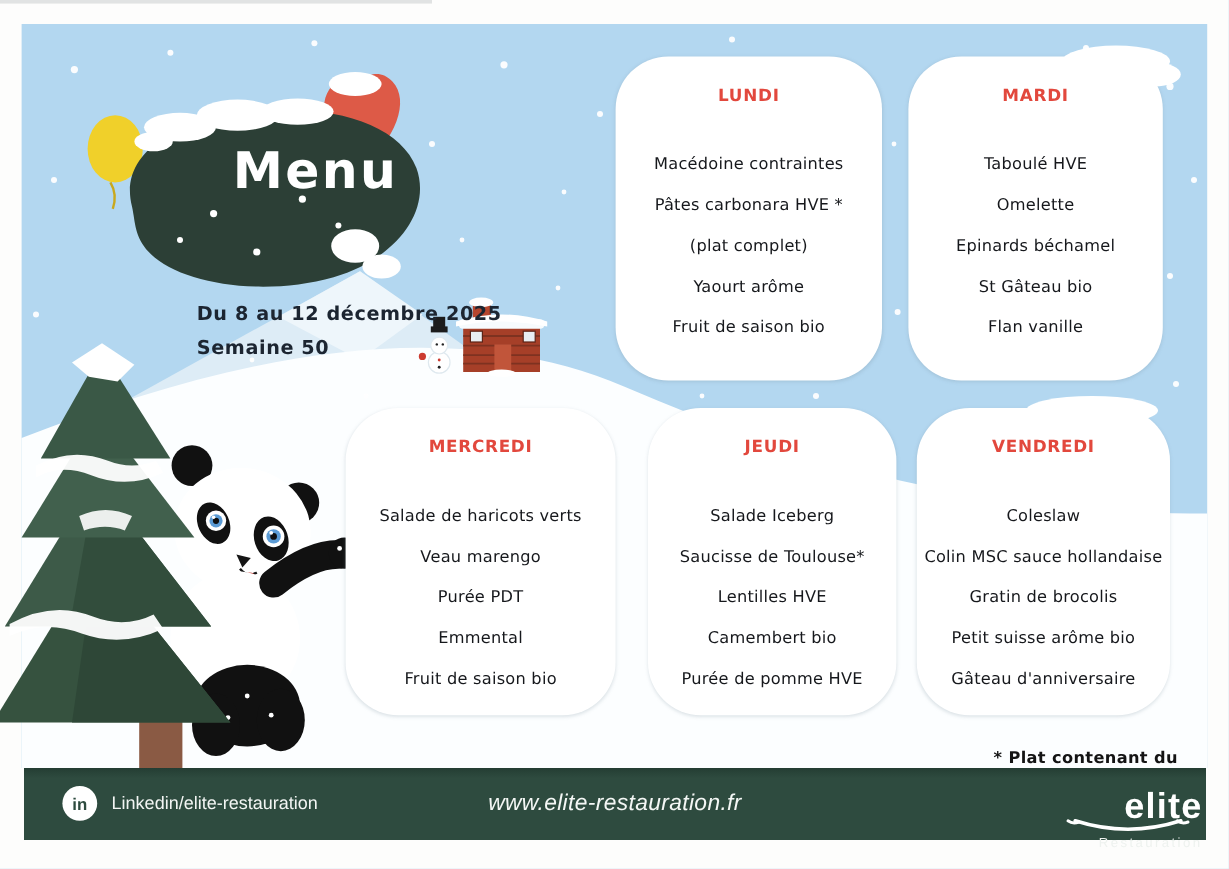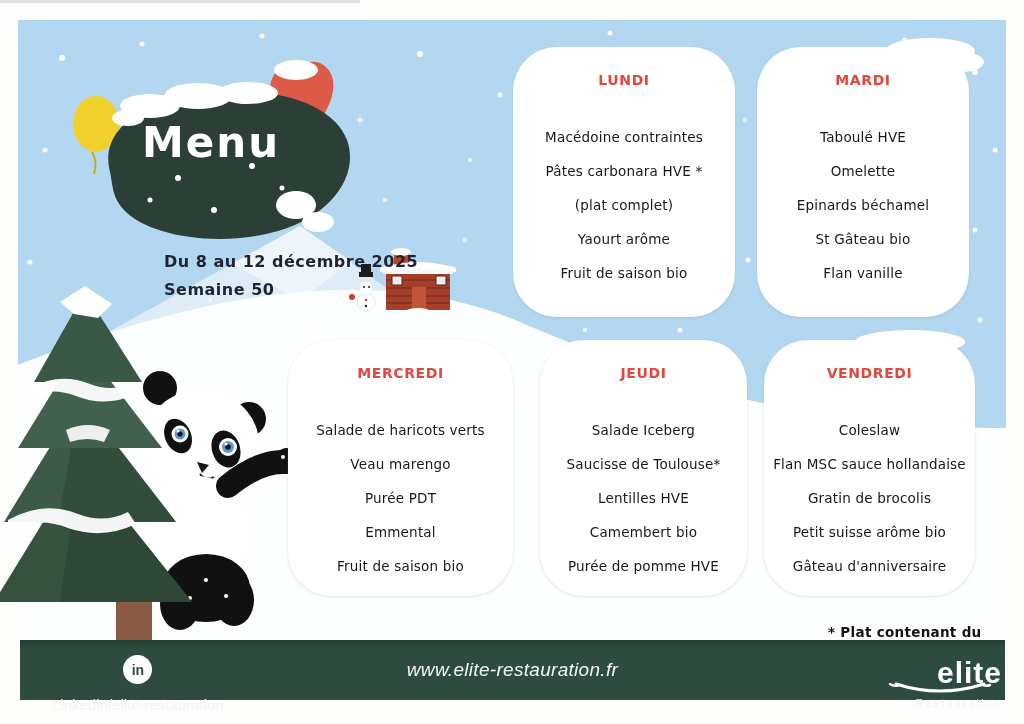--- a/index.html
+++ b/index.html
@@ -4,21 +4,21 @@
 <style>
   html,body{margin:0;padding:0;}
   body{
     width:1024px;height:724px;position:relative;overflow:hidden;
     background:#fdfdfc;font-family:"DejaVu Sans",sans-serif;
   }
   
   .scene-svg{position:absolute;left:0;top:0;width:1024px;height:724px;}
 
   .menu-title{
-    position:absolute;left:142px;top:118px;width:190px;text-align:left;
+    position:absolute;left:142px;top:118px;width:190px;text-align:right;
     font-size:42px;font-weight:bold;color:#ffffff;letter-spacing:2px;
   }
   .date-block{position:absolute;left:164px;top:252px;color:#1c2531;font-weight:bold;}
   .date-line{font-size:16px;letter-spacing:.5px;}
   .week-line{font-size:16px;margin-top:9px;letter-spacing:.5px;}
 
   
   .card{
     position:absolute;left:var(--l);top:var(--t);width:var(--w);height:var(--h);
     background:#ffffff;border-radius:44px;
@@ -44,21 +44,21 @@
   
   .footer{
     position:absolute;left:20px;top:640px;width:985px;height:60px;z-index:10;
     background:linear-gradient(#243d33 0%,#2e4b3f 14%,#2e4b3f 88%,#27423700 100%);
     background-color:#2e4b3f;color:#fff;
   }
   .disclaimer{
     position:absolute;left:50px;top:3px;font-size:13px;
     color:rgba(15,26,20,.78);letter-spacing:.3px;white-space:nowrap;
   }
-  .li-row{position:absolute;left:32px;top:15px;display:flex;align-items:center;gap:12px;flex-direction:column;}
+  .li-row{position:absolute;left:32px;top:15px;display:flex;align-items:center;gap:12px;}
   .li-badge{
     width:29px;height:29px;border-radius:50%;background:#fff;color:#2e4b3f;
     display:flex;align-items:center;justify-content:center;
     font-size:14px;font-weight:bold;font-family:"Liberation Sans",sans-serif;
   }
   .li-label{font-size:15px;font-family:"Liberation Sans",sans-serif;color:#f2f5f3;}
   .site{
     position:absolute;left:0;right:0;top:19px;text-align:center;
     font-size:19px;font-family:"Liberation Sans",sans-serif;color:#f4f7f5;letter-spacing:.3px;font-style:italic;
   }
@@ -266,21 +266,21 @@
     <div class="item">Lentilles HVE</div>
     <div class="item">Camembert bio</div>
     <div class="item">Purée de pomme HVE</div>
   </div>
 </div>
 
 <div class="card" style="--l:764px;--t:340px;--w:211px;--h:256px">
   <div class="card-title">VENDREDI</div>
   <div class="card-items">
     <div class="item">Coleslaw</div>
-    <div class="item">Flan  MSC sauce hollandaise</div>
+    <div class="item">Colin  MSC sauce hollandaise</div>
     <div class="item">Gratin de brocolis</div>
     <div class="item">Petit suisse arôme bio</div>
     <div class="item">Gâteau d'anniversaire</div>
   </div>
 </div>
 <div class="snowcap" style="left:855px;top:330px;width:110px;height:24px;"></div>
 
 <div class="pork-note">* Plat contenant du porc.</div>
 
 <div class="footer">

